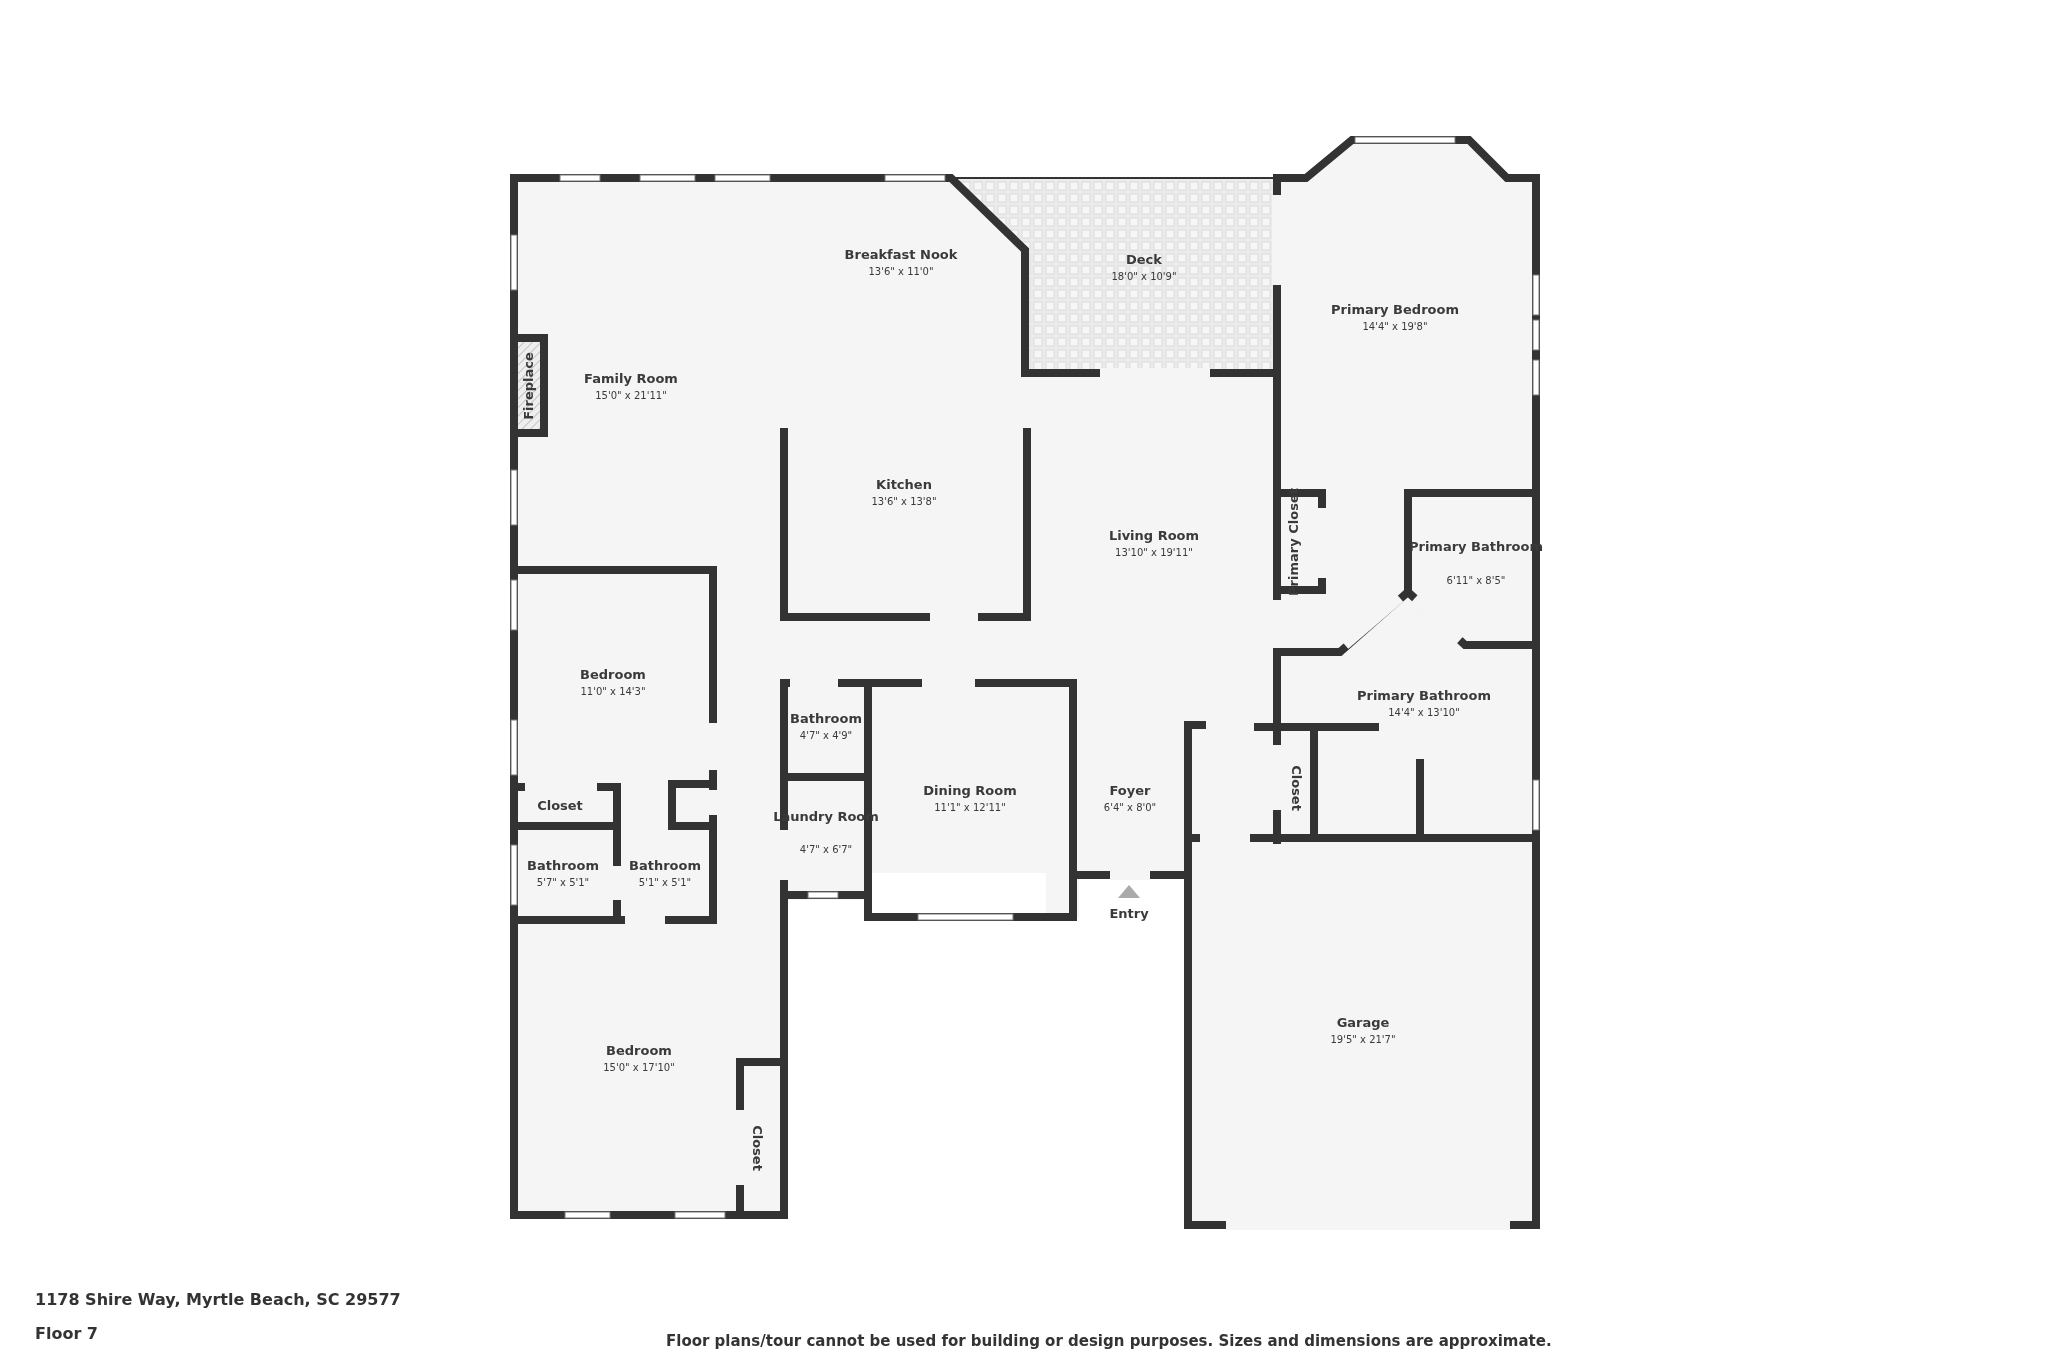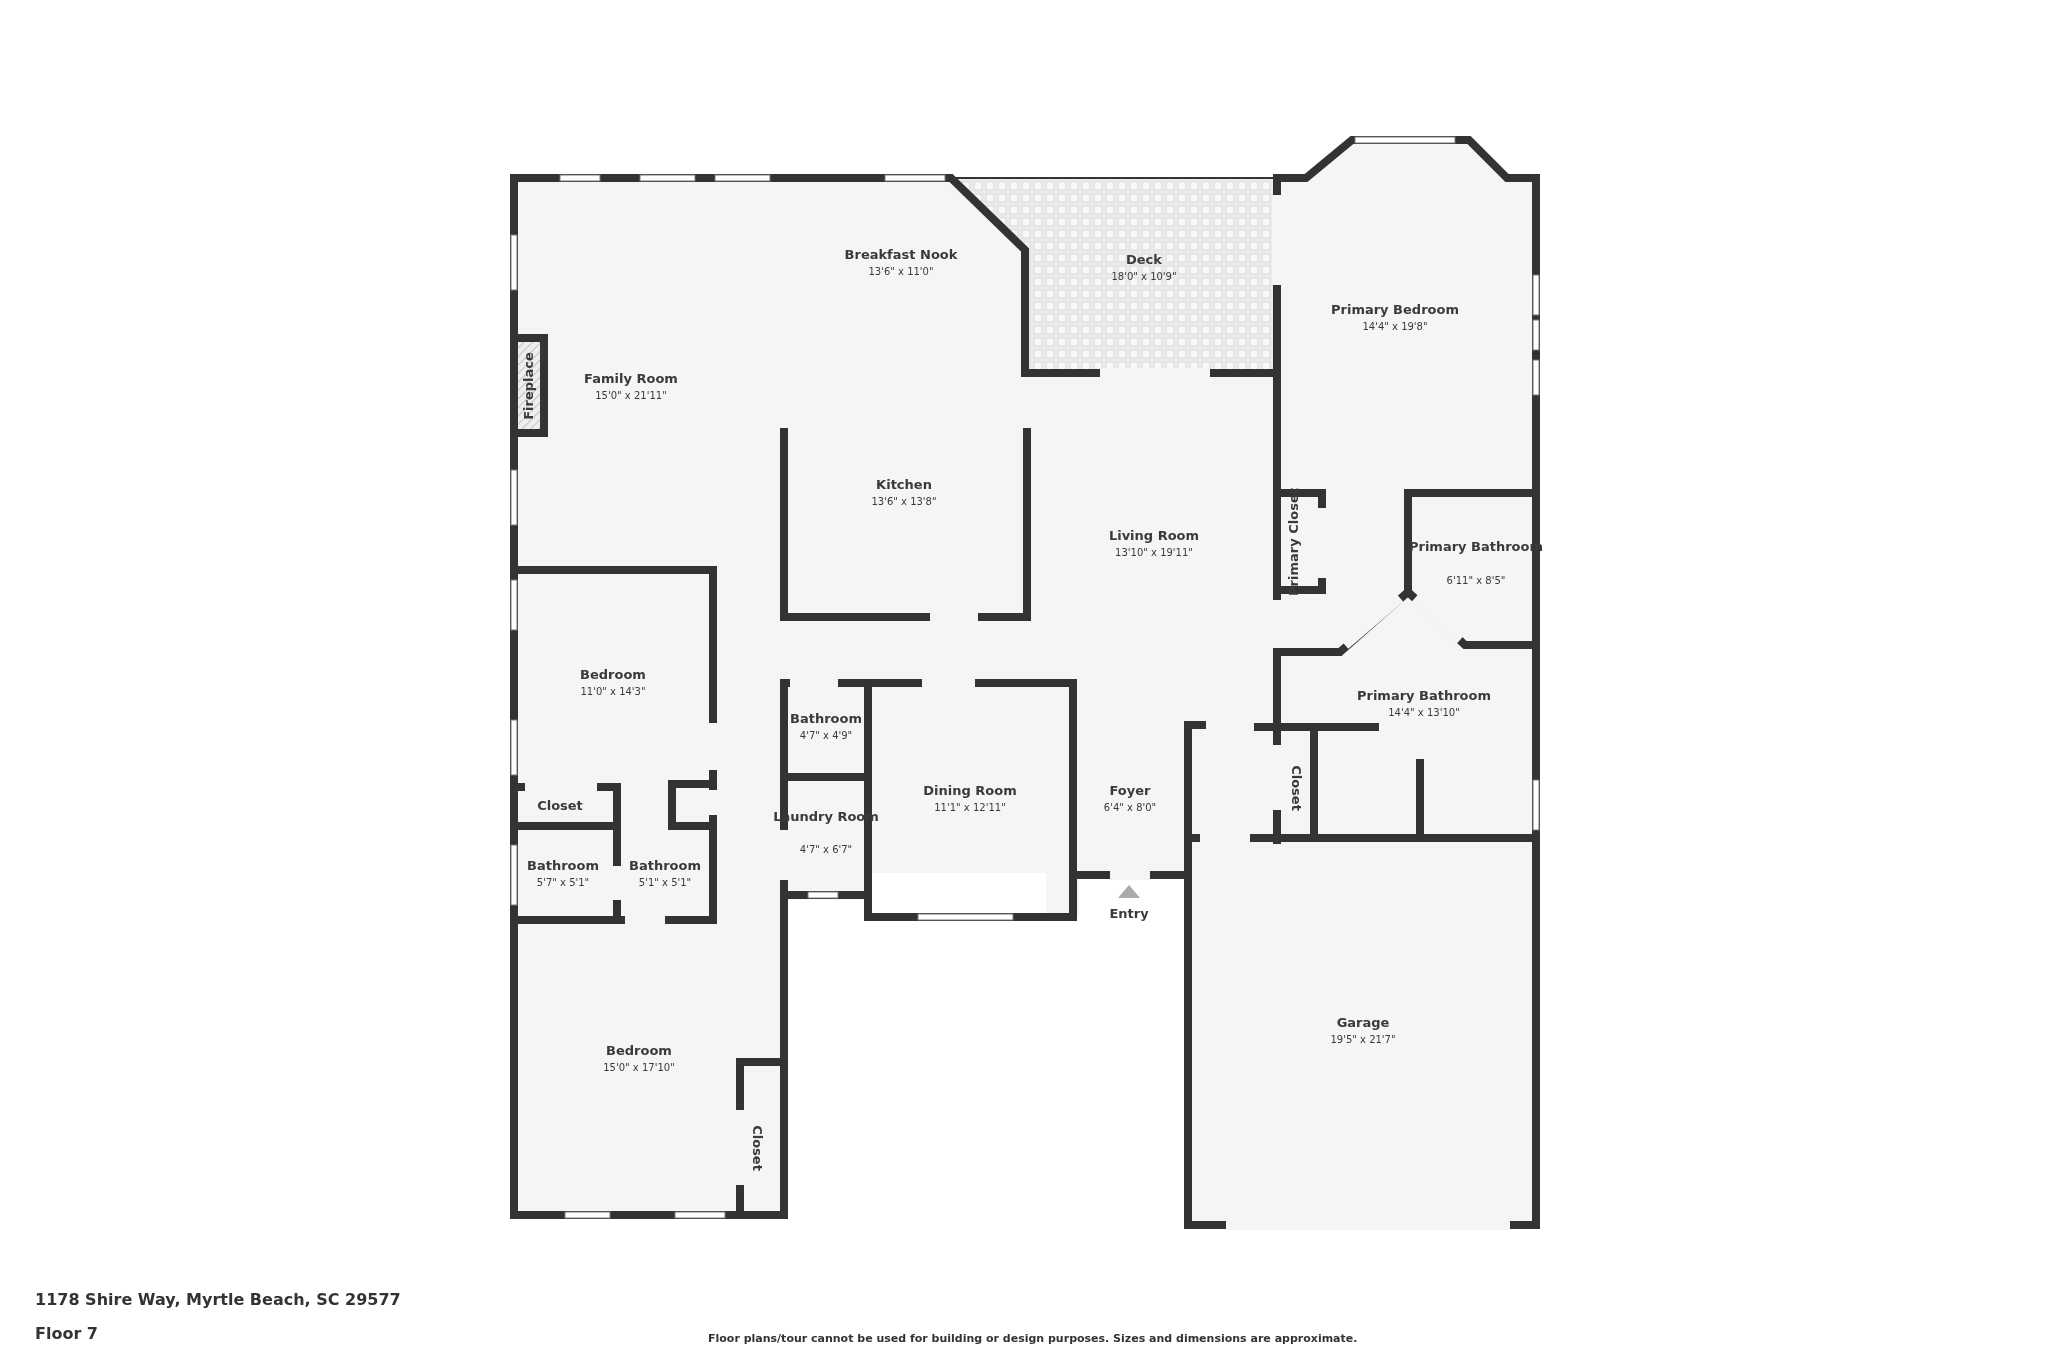--- a/index.html
+++ b/index.html
@@ -8,21 +8,21 @@
   .wall{stroke:#333333;stroke-width:8;fill:none;stroke-linecap:square;}
   .thin{stroke:#333333;stroke-width:2;fill:none;}
   .floor{fill:#f5f5f5;stroke:none;}
   .win{fill:#ffffff;stroke:#777;stroke-width:1;}
   .opening{stroke:#f5f5f5;stroke-width:10;}
   .rname{font-family:"DejaVu Sans",sans-serif;font-size:13px;font-weight:bold;fill:#3a3a3a;text-anchor:middle;}
   .rdim{font-family:"DejaVu Sans",sans-serif;font-size:10px;fill:#3a3a3a;text-anchor:middle;}
   .footer{position:absolute;color:#333;font-family:"DejaVu Sans",sans-serif;font-weight:bold;}
   #addr{left:35px;top:1290px;font-size:16px;}
   #floor{left:35px;top:1324px;font-size:16px;}
-  #disc{left:708px;top:1332px;font-size:11px;}
+  #disc{left:666px;top:1332px;font-size:15px;}
 </style>
 </head>
 <body>
 
 <svg id="plan" width="2048" height="1365" viewBox="0 0 2048 1365">
 
   <g>
     <polygon class="floor" points="514,178 951,178 1025,250 1025,373 1277,373 1277,178 1306,178 1352,140 1469,140 1507,178 1536,178 1536,840 1536,1225 1188,1225 1188,875 1079,875 1079,917 1046,917 1046,873 868,873 868,900 785,900 785,1215 514,1215"></polygon>
   </g>
 

